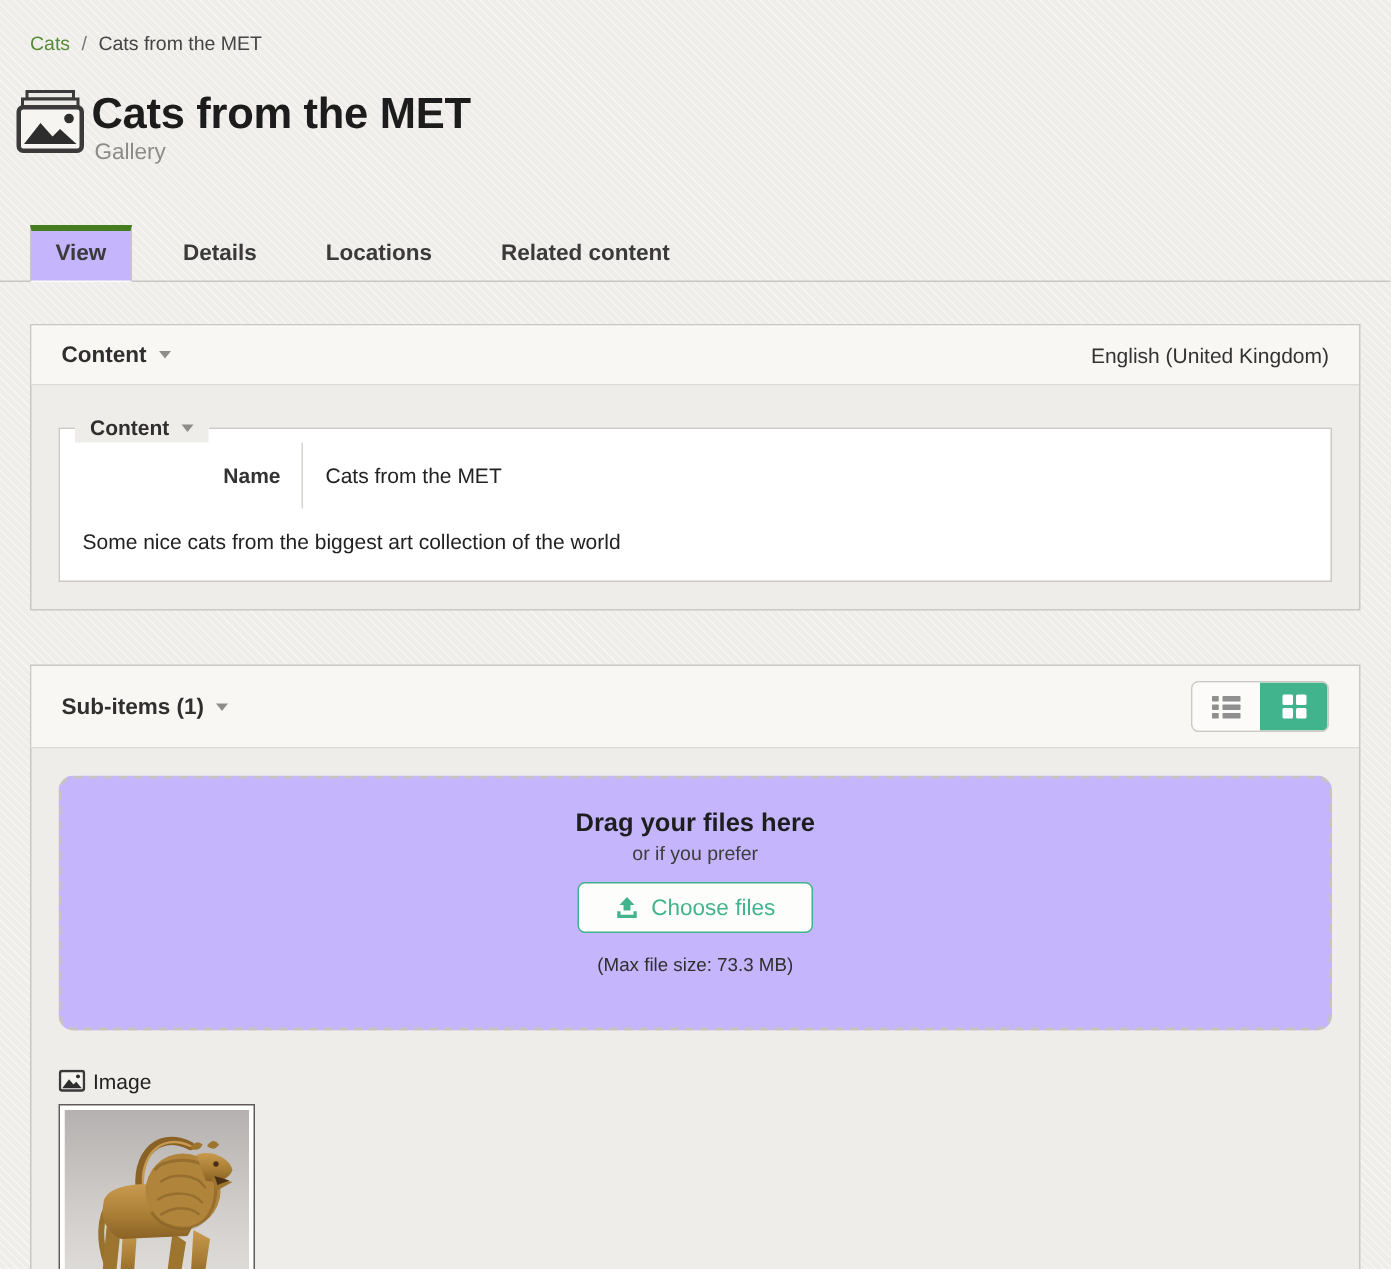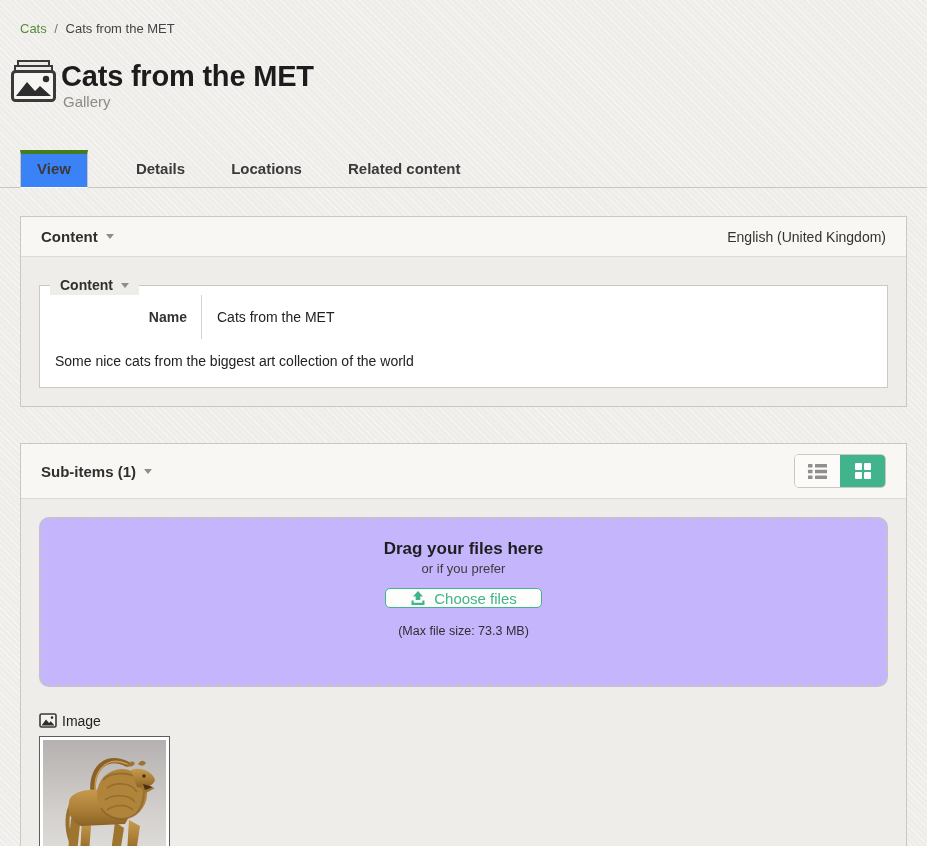--- a/index.html
+++ b/index.html
@@ -20,22 +20,22 @@
   .page-header { display:flex; align-items:flex-start; margin:24px 0 0 10px; }
   .page-header .icon-wrap { width:48px; height:44px; flex:0 0 auto; }
   .title-block { margin-left:3px; }
   .page-title { font-size:29px; font-weight:bold; color:#1c1c1c; line-height:32px; letter-spacing:-0.2px; }
   .page-subtitle { font-size:15px; color:#8d8b87; margin-top:1px; margin-left:2px; }
 
   
   .tabs { display:flex; align-items:flex-end; margin-top:40px; padding-left:20px; border-bottom:1px solid #c9c6c1; }
   .tab { font-size:15px; font-weight:bold; color:#3a3a3a; padding:9px 16px 10px; cursor:pointer; margin-right:14px; }
   .tab--active {
-    background:#3b82f6; border:1px solid #c9c6c1; border-top:4px solid #457c1f;
-    border-bottom:1px solid #fcfbf9; margin-bottom:-1px; padding:6px 16px 10px; margin-right:32px;
+    background:#c4b5fd; border:1px solid #c9c6c1; border-top:4px solid #457c1f;
+    border-bottom:1px solid #fcfbf9; margin-bottom:-1px; padding:6px 16px 10px; margin-right:18px;
   }
 
   
   .section { margin:0 20px; border:1px solid #cbc8c3; background:#efede9; }
   .section--content { margin-top:28px; }
   .section--subitems { margin-top:36px; }
   .section-header {
     display:flex; justify-content:space-between; align-items:center;
     background:#f8f7f4; border-bottom:1px solid #dedbd6; padding:10px 20px; min-height:40px;
   }
@@ -66,21 +66,21 @@
   
   .dropzone {
     border:2px dashed #c7c4bf; border-radius:10px; background:#c4b5fd;
     text-align:center; padding:20px 10px; height:170px; cursor:pointer;
   }
   .dz-heading { font-size:17px; font-weight:bold; color:#1e1e1e; }
   .dz-sub { font-size:13px; color:#3c3c3c; margin-top:2px; }
   .choose-files-btn {
     display:inline-flex; align-items:center; gap:8px; margin-top:12px;
     border:1px solid #41b38d; border-radius:5px; background:#fdfdfc; color:#41b38d;
-    font-size:15px; font-family:inherit; padding:7px 24px; height:20px; cursor:pointer;
+    font-size:15px; font-family:inherit; padding:7px 24px; height:34px; cursor:pointer;
   }
   .dz-note { font-size:12.5px; color:#2f2f2f; margin-top:14px; }
 
   
   .subitem { margin-top:26px; width:131px; }
   .subitem-label { display:flex; gap:5px; font-size:14px; color:#222; margin-bottom:7px; }
   .thumb-card { width:131px; border:1px solid #5e5c59; background:#fff; padding:3px; cursor:pointer; }
   .thumb-card svg { display:block; }
 </style>
 </head>

